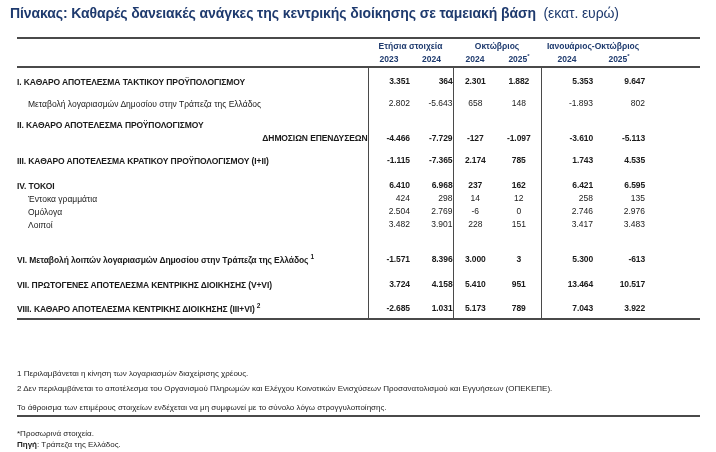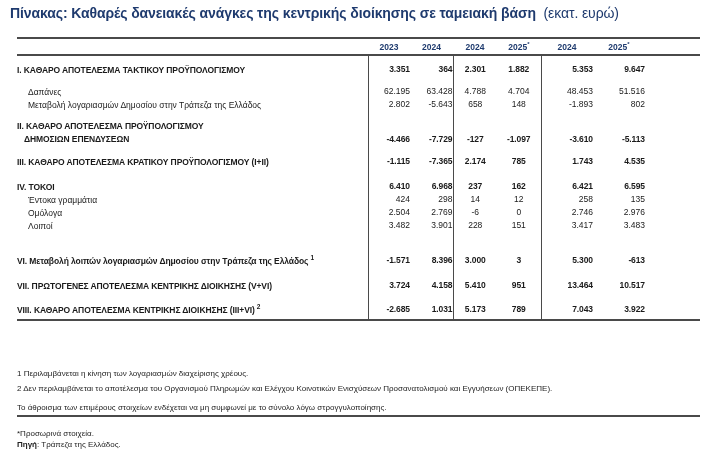--- a/index.html
+++ b/index.html
@@ -36,21 +36,21 @@
   thead sup{font-size:6px;vertical-align:super;}
 
   tbody td{
     font-size:8.5px;color:var(--text,#1a1a1a);
     vertical-align:bottom;line-height:13px;
   }
   tbody tr.r-section td,tbody tr.r-section2 td{font-weight:bold;line-height:14px;letter-spacing:-0.1px;}
   tbody tr.r-sub td{font-weight:normal;line-height:13px;}
   td.lab{padding-left:3px;white-space:nowrap;overflow:hidden;}
   tr.r-sub td.lab{padding-left:11px;}
-  .l2{padding-left:7px;}
+  .l2{padding-left:7px;text-align:right;}
   .l1{line-height:12px;}
   td.num{text-align:right;white-space:nowrap;}
   td.c1,td.c2{padding-right:10px;}
   td.c3,td.c4{padding-right:13px;text-align:center;}
   td.c5{padding-right:15px;}
   td.c6{padding-right:20px;}
   tbody td.bL{border-left:1px solid var(--rule,#4a4a4a);}
   tbody sup{font-size:6.5px;margin-left:2px;vertical-align:super;line-height:0;}
   tr.sp td{line-height:0;font-size:0;}
 
@@ -83,20 +83,27 @@
       <col style="width:351px">
         <col style="width:42px">
         <col style="width:43px">
       <col style="width:44px">
         <col style="width:44px">
         <col style="width:52px">
       <col style="width:52px">
         <col style="width:55px">
     </colgroup>
     <thead>
+      <tr class="grp-row">
+        <th></th>
+        <th colspan="2">Ετήσια στοιχεία</th>
+        <th colspan="2">Οκτώβριος</th>
+        <th colspan="2">Ιανουάριος-Οκτώβριος</th>
+        <th></th>
+      </tr>
       <tr class="yr-row">
         <th></th>
         <th><span>2023</span><sup></sup></th>
         <th><span>2024</span><sup></sup></th>
         <th><span>2024</span><sup></sup></th>
         <th><span>2025</span><sup>*</sup></th>
         <th><span>2024</span><sup></sup></th>
         <th><span>2025</span><sup>*</sup></th>
         <th></th>
       </tr>
@@ -129,32 +136,20 @@
           <td class="num c1 bL" style="height: 9px;"></td>
           <td class="num c2" style="height: 9px;"></td>
           <td class="num c3 bL" style="height: 9px;"></td>
           <td class="num c4" style="height: 9px;"></td>
           <td class="num c5 bL" style="height: 9px;"></td>
           <td class="num c6" style="height: 9px;"></td>
           <td style="height: 9px;"></td>
         </tr>
         <tr class="r-sub">
           <td class="lab">
-            <div class="l1"><span>Δαπάνες</span></div>
-          </td>
-          <td class="num c1 bL">62.195</td>
-          <td class="num c2">63.428</td>
-          <td class="num c3 bL">4.788</td>
-          <td class="num c4">4.704</td>
-          <td class="num c5 bL">48.453</td>
-          <td class="num c6">51.516</td>
-          <td></td>
-        </tr>
-        <tr class="r-sub">
-          <td class="lab">
             <div class="l1"><span>Μεταβολή λογαριασμών Δημοσίου στην Τράπεζα της Ελλάδος</span></div>
           </td>
           <td class="num c1 bL">2.802</td>
           <td class="num c2">-5.643</td>
           <td class="num c3 bL">658</td>
           <td class="num c4">148</td>
           <td class="num c5 bL">-1.893</td>
           <td class="num c6">802</td>
           <td></td>
         </tr>

